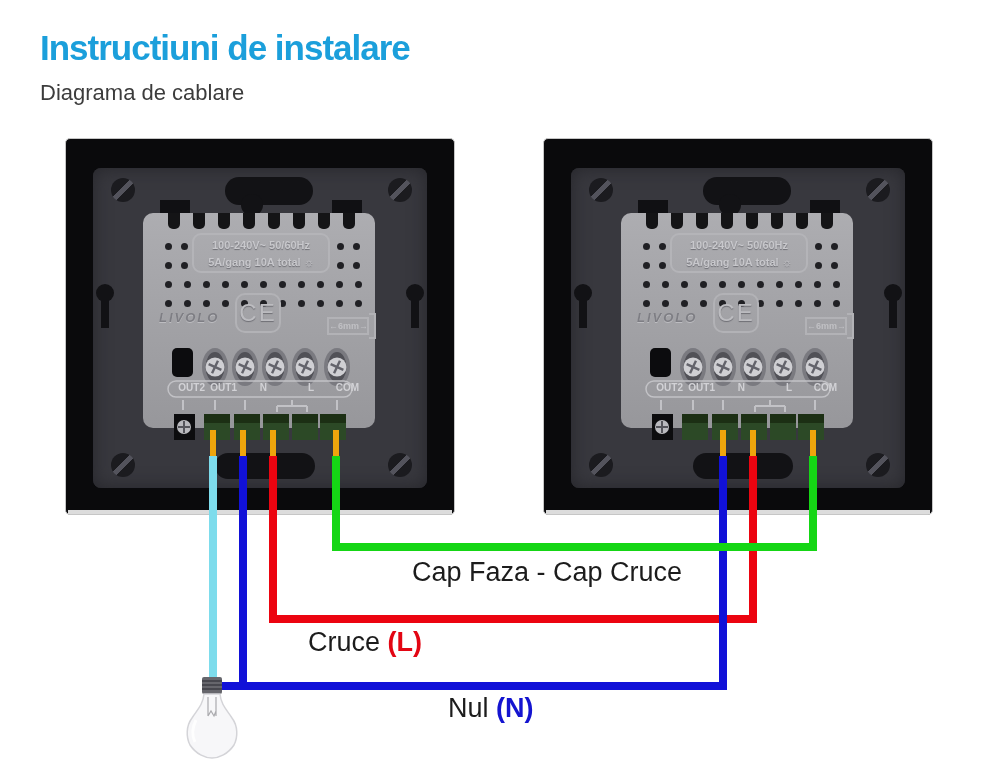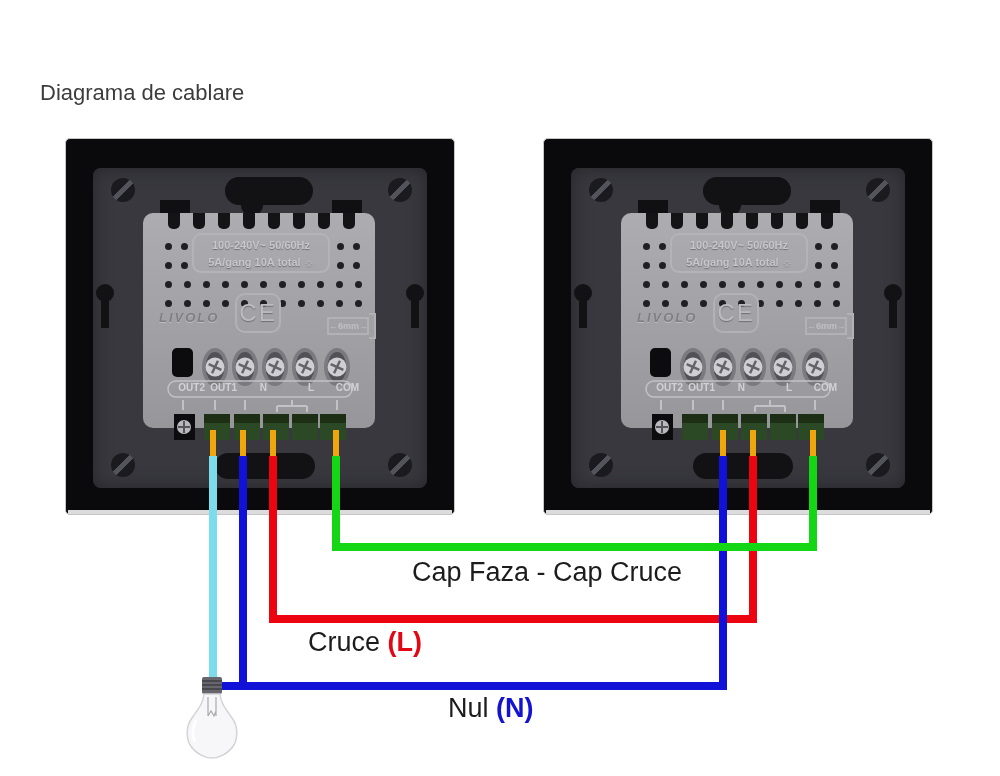--- a/index.html
+++ b/index.html
@@ -60,20 +60,21 @@
   .wlab{position:absolute;z-index:6;font-size:27px;font-weight:300;color:#1c1c1c;white-space:nowrap;}
   .wlab b{font-weight:bold;}
   .wlab .sym-l{color:#e30613;}
   .wlab .sym-n{color:#1414d0;}
 </style>
 </head>
 <body>
 
 <div id="stage">
 
+  <div class="title">Instructiuni de instalare</div>
   <div class="subtitle">Diagrama de cablare</div>
 
   <div class="dev left">
     <div class="frame">
         <div class="bstrip"></div>
       </div>
     <div class="plate"></div>
     <div class="screw" style="left:46px;top:40px;"></div>
     <div class="screw" style="left:323px;top:40px;"></div>
     <div class="screw" style="left:46px;top:315px;"></div>

